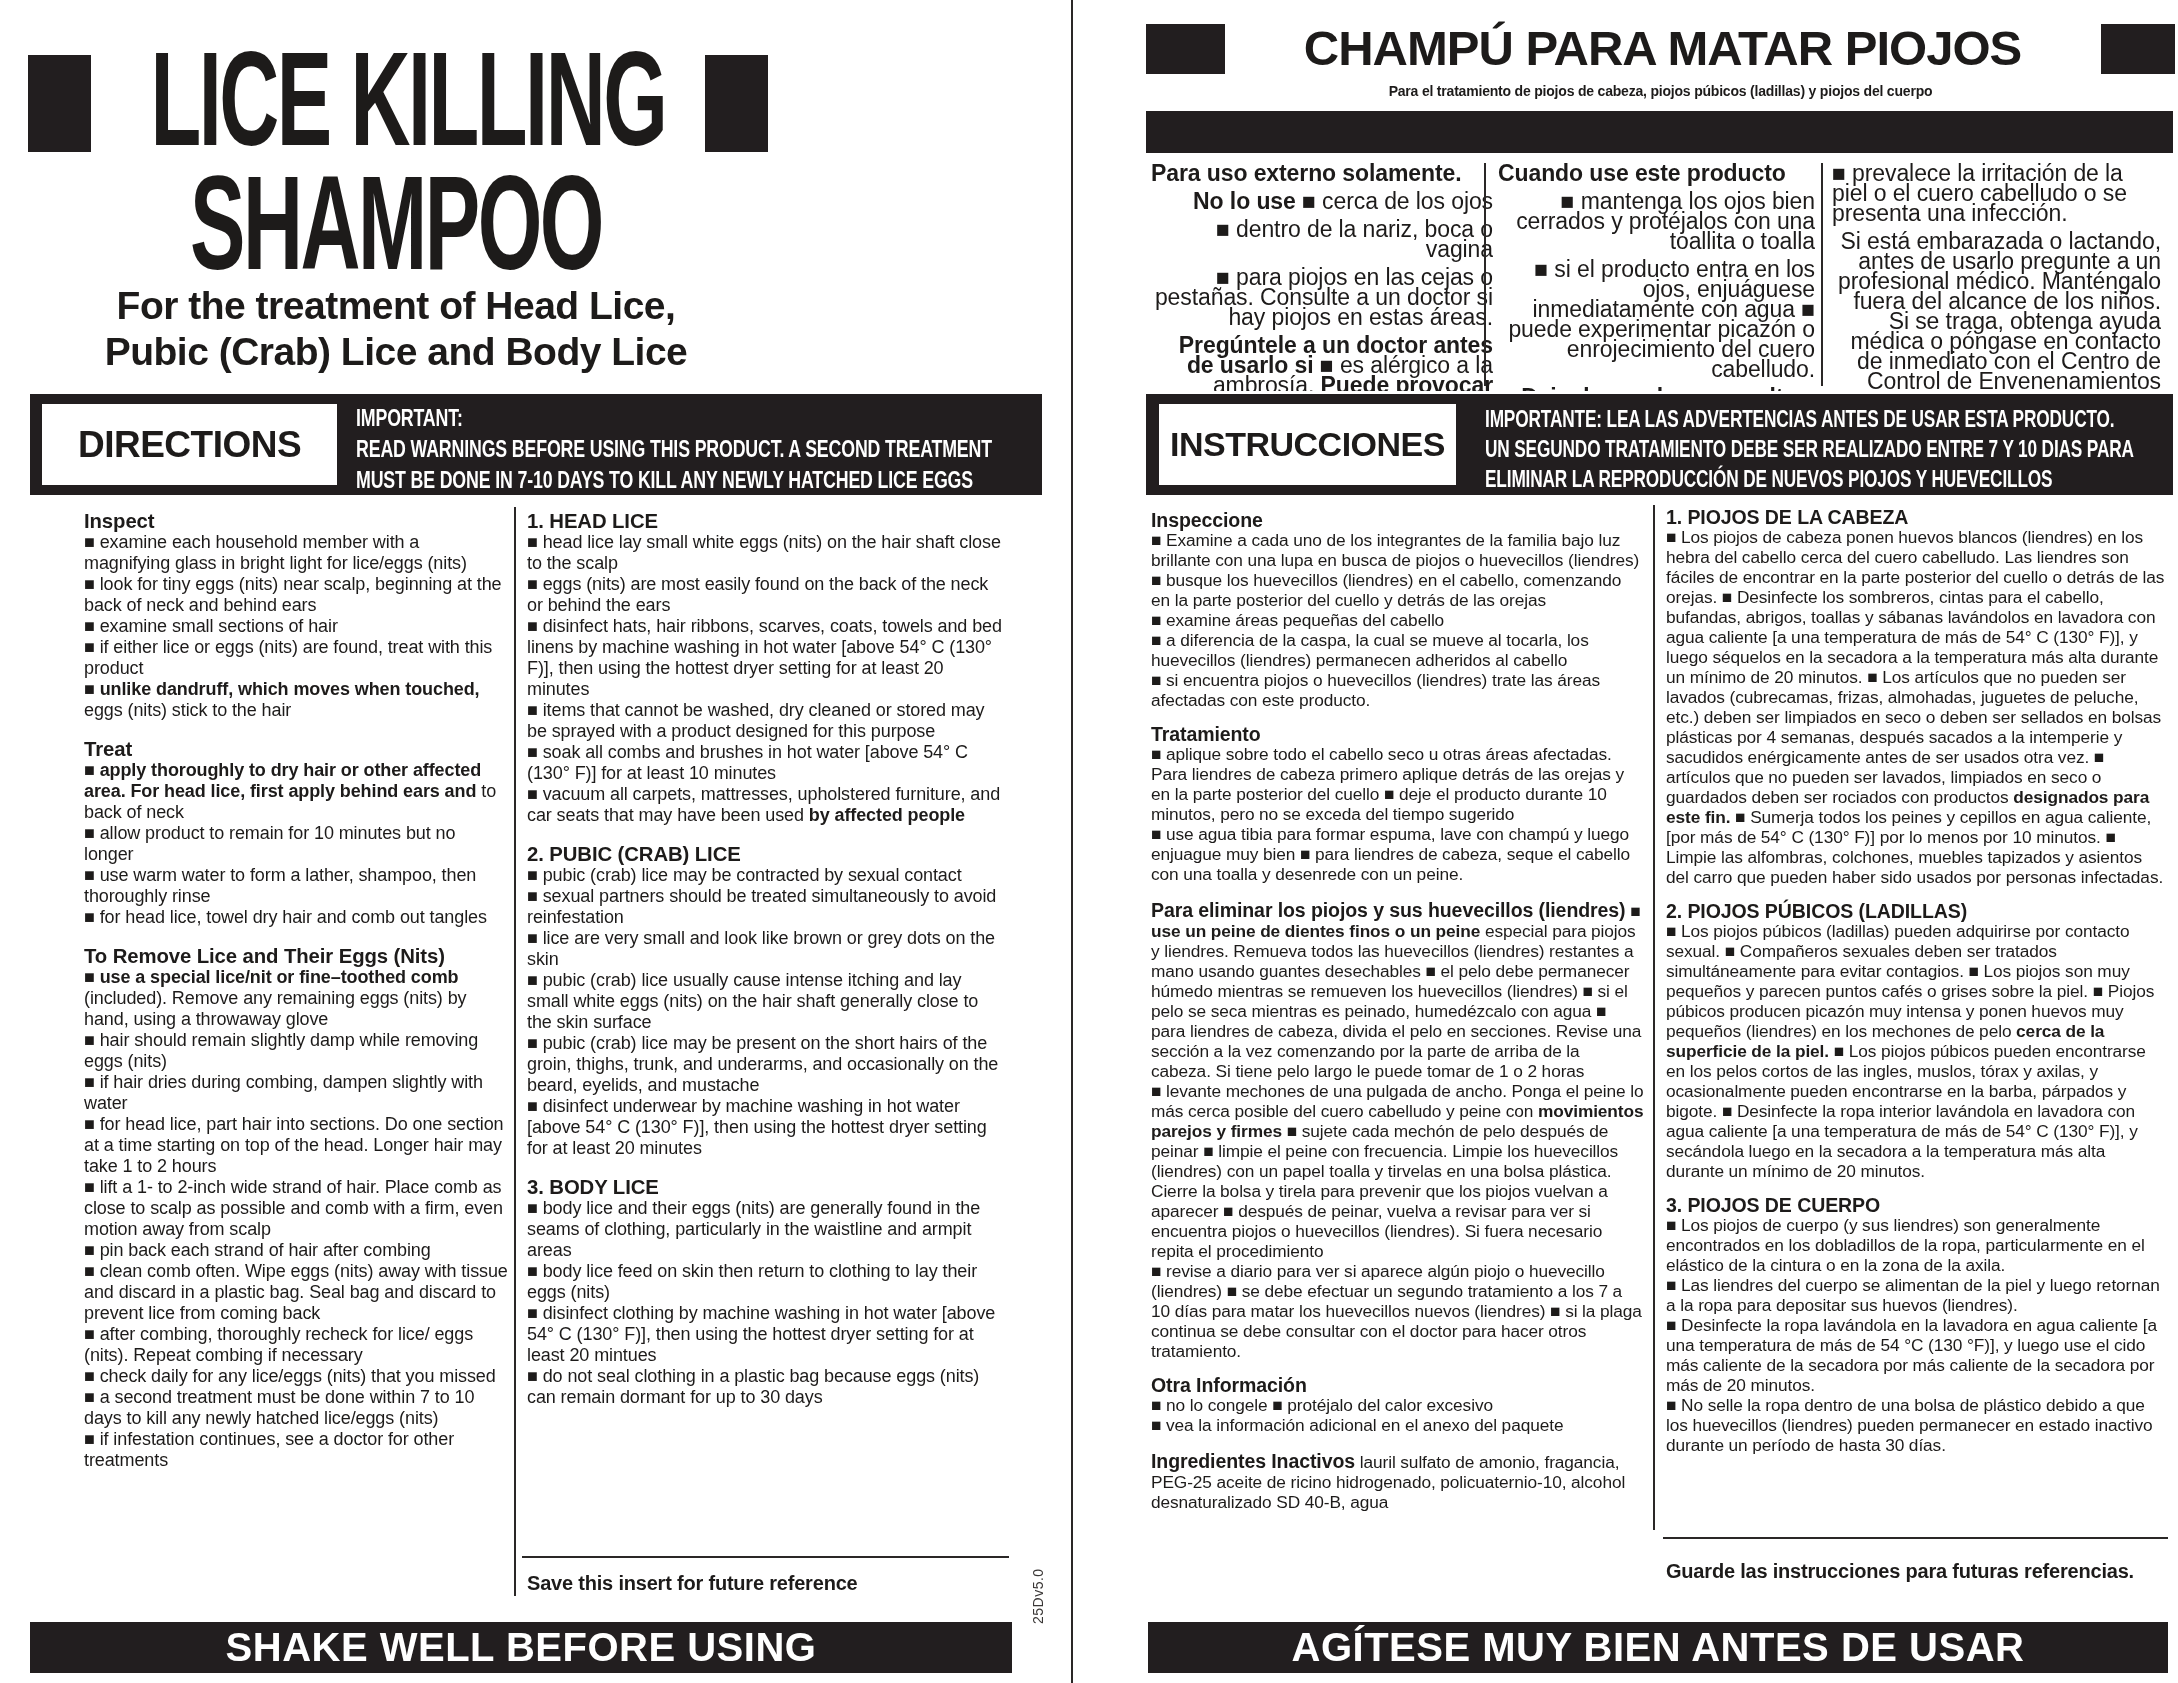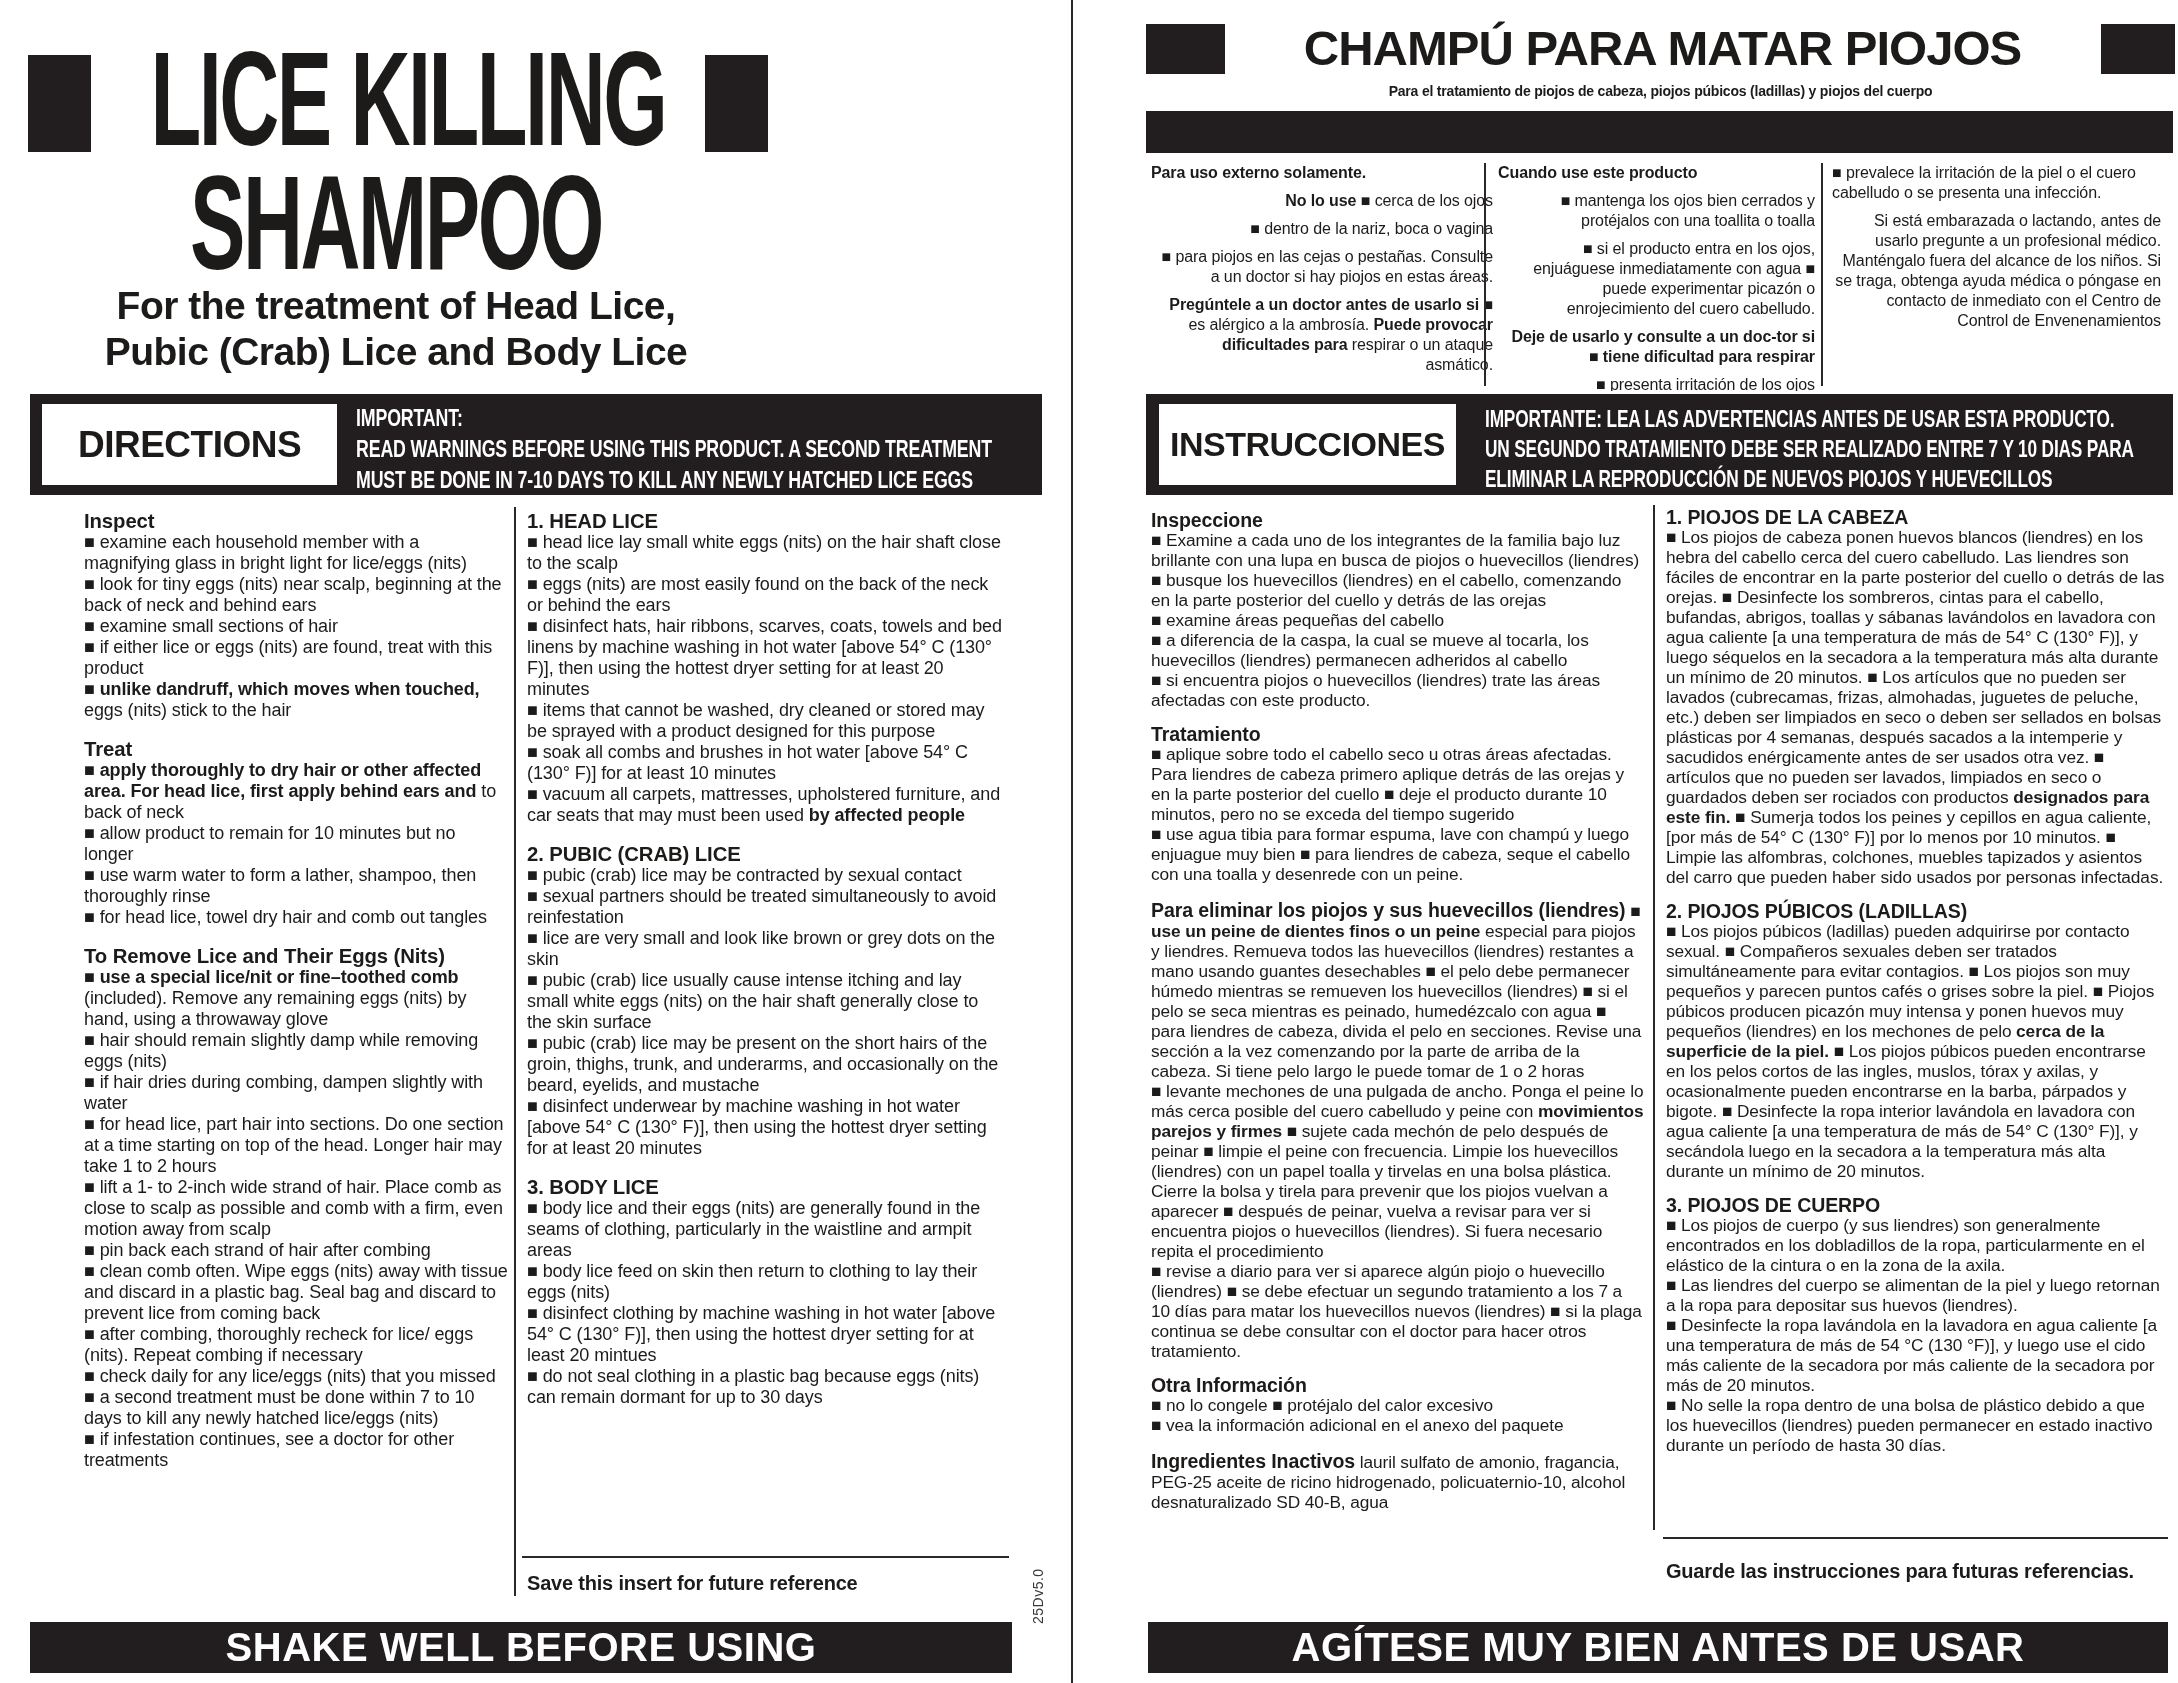--- a/index.html
+++ b/index.html
@@ -29,21 +29,21 @@
   .hdr-box .t{font-weight:bold;font-size:37px;letter-spacing:-0.5px;}
   .hdr-important{
     color:#ffffff;font-weight:bold;font-size:24px;line-height:31px;
     white-space:pre-line;transform:scaleX(0.74);transform-origin:left top;
     width:891px;letter-spacing:-0.2px;
   }
   
   .col{overflow:hidden;}
   .col-en{font-size:18px;line-height:21px;letter-spacing:-0.1px;}
   .col-es{font-size:17.3px;line-height:20px;letter-spacing:-0.1px;}
-  .col-warn{font-size:16px;line-height:20px;letter-spacing:-0.1px;}
+  .col-warn{font-size:23px;line-height:20px;letter-spacing:-0.1px;}
   .bp{margin:0;}
   .b{font-weight:bold;}
   .hb{font-weight:bold;font-size:1.13em;}
   .bh{font-weight:bold;font-size:1.13em;margin-top:18px;}
   .col-es .bh{margin-top:14px;}
   .col-warn .bp + .bp{margin-top:8px;text-align:right;}
   .bh:first-child{margin-top:0;}
   .bgap{height:16px;}
   .vline{background:#2a2726;width:2px;}
   .hline{background:#2a2726;height:2px;}
@@ -106,21 +106,21 @@
       <div class="bp"><span>■  if infestation continues, see a doctor for other treatments</span></div>
     </div>
   <div class="abs vline" style="left:514px;top:507px;height:1089px;"></div>
   <div class="abs col col-en" style="left:527px;top:511px;width:479px;height:1038px;">
       <div class="bh">1.  HEAD LICE</div>
       <div class="bp"><span>■  head lice lay small white eggs (nits) on the hair shaft close to the scalp</span></div>
       <div class="bp"><span>■  eggs (nits) are most easily found on the back of the neck or behind the ears</span></div>
       <div class="bp"><span>■  disinfect hats, hair ribbons, scarves, coats, towels and bed linens by machine washing in hot water [above 54° C (130° F)], then using the hottest dryer setting for at least 20 minutes</span></div>
       <div class="bp"><span>■  items that cannot be washed, dry cleaned or stored may be sprayed with a product designed for this purpose</span></div>
       <div class="bp"><span>■  soak all combs and brushes in hot water [above 54° C (130° F)] for at least 10 minutes</span></div>
-      <div class="bp"><span>■  vacuum all carpets, mattresses, upholstered furniture, and car seats that may must been used </span><span class="b">by affected people</span></div>
+      <div class="bp"><span>■  vacuum all carpets, mattresses, upholstered furniture, and car seats that may have been used </span><span class="b">by affected people</span></div>
       <div class="bh">2.  PUBIC (CRAB) LICE</div>
       <div class="bp"><span>■  pubic (crab) lice may be contracted by sexual contact</span></div>
       <div class="bp"><span>■  sexual partners should be treated simultaneously to avoid reinfestation</span></div>
       <div class="bp"><span>■  lice are very small and look like brown or grey dots on the skin</span></div>
       <div class="bp"><span>■  pubic (crab) lice usually cause intense itching and lay small white eggs (nits) on the hair shaft generally close to the skin surface</span></div>
       <div class="bp"><span>■  pubic (crab) lice may be present on the short hairs of the groin, thighs, trunk, and underarms, and occasionally on the beard, eyelids, and mustache</span></div>
       <div class="bp"><span>■  disinfect underwear by machine washing in hot water [above 54° C (130° F)], then using the hottest dryer setting for at least 20 minutes</span></div>
       <div class="bh">3.  BODY LICE</div>
       <div class="bp"><span>■  body lice and their eggs (nits) are generally found in the seams of clothing, particularly in the waistline and armpit areas</span></div>
       <div class="bp"><span>■  body lice feed on skin then return to clothing to lay their eggs (nits)</span></div>

